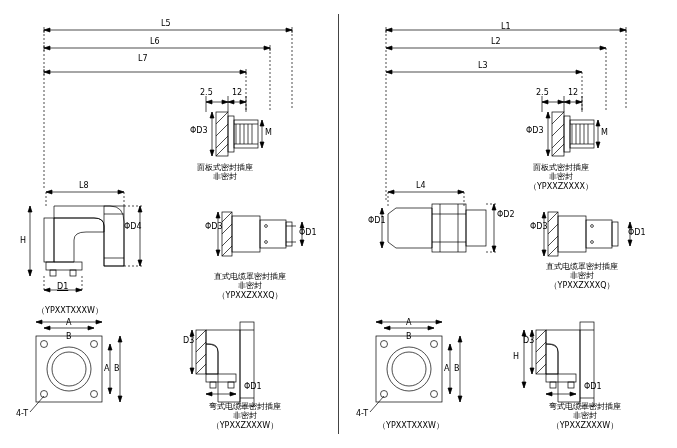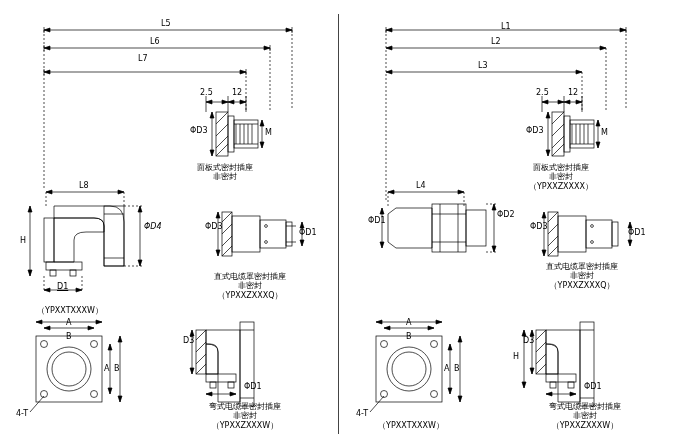--- a/index.html
+++ b/index.html
@@ -313,21 +313,21 @@
   <div class="lbl" style="left:190px;top:126px;">ΦD3</div>
   <div class="lbl" style="left:265px;top:128px;">M</div>
 
   <div class="cap" style="left:160px;top:163px;width:130px;">
     <span>面板式</span><span>密封</span><span>插座</span>
   </div>
   <div class="cap" style="left:160px;top:172px;width:130px;">非密封</div>
 
   <div class="lbl" style="left:79px;top:181px;">L8</div>
   <div class="lbl" style="left:20px;top:236px;">H</div>
-  <div class="lbl" style="left:144px;top:222px;font-style:italic;">ΦD4</div>
+  <div class="lbl" style="left:124px;top:222px;">ΦD4</div>
   <div class="lbl" style="left:57px;top:282px;text-decoration:underline;">D1</div>
   <div class="cap" style="left:20px;top:306px;width:100px;">（YPXXTXXXW）</div>
 
   <div class="lbl" style="left:205px;top:222px;">ΦD3</div>
   <div class="lbl" style="left:299px;top:228px;">ΦD1</div>
 
   <div class="cap" style="left:180px;top:272px;width:140px;">
     <span>直式电缆罩</span><span>密封</span><span>插座</span>
   </div>
   <div class="cap" style="left:180px;top:281px;width:140px;">非密封</div>

